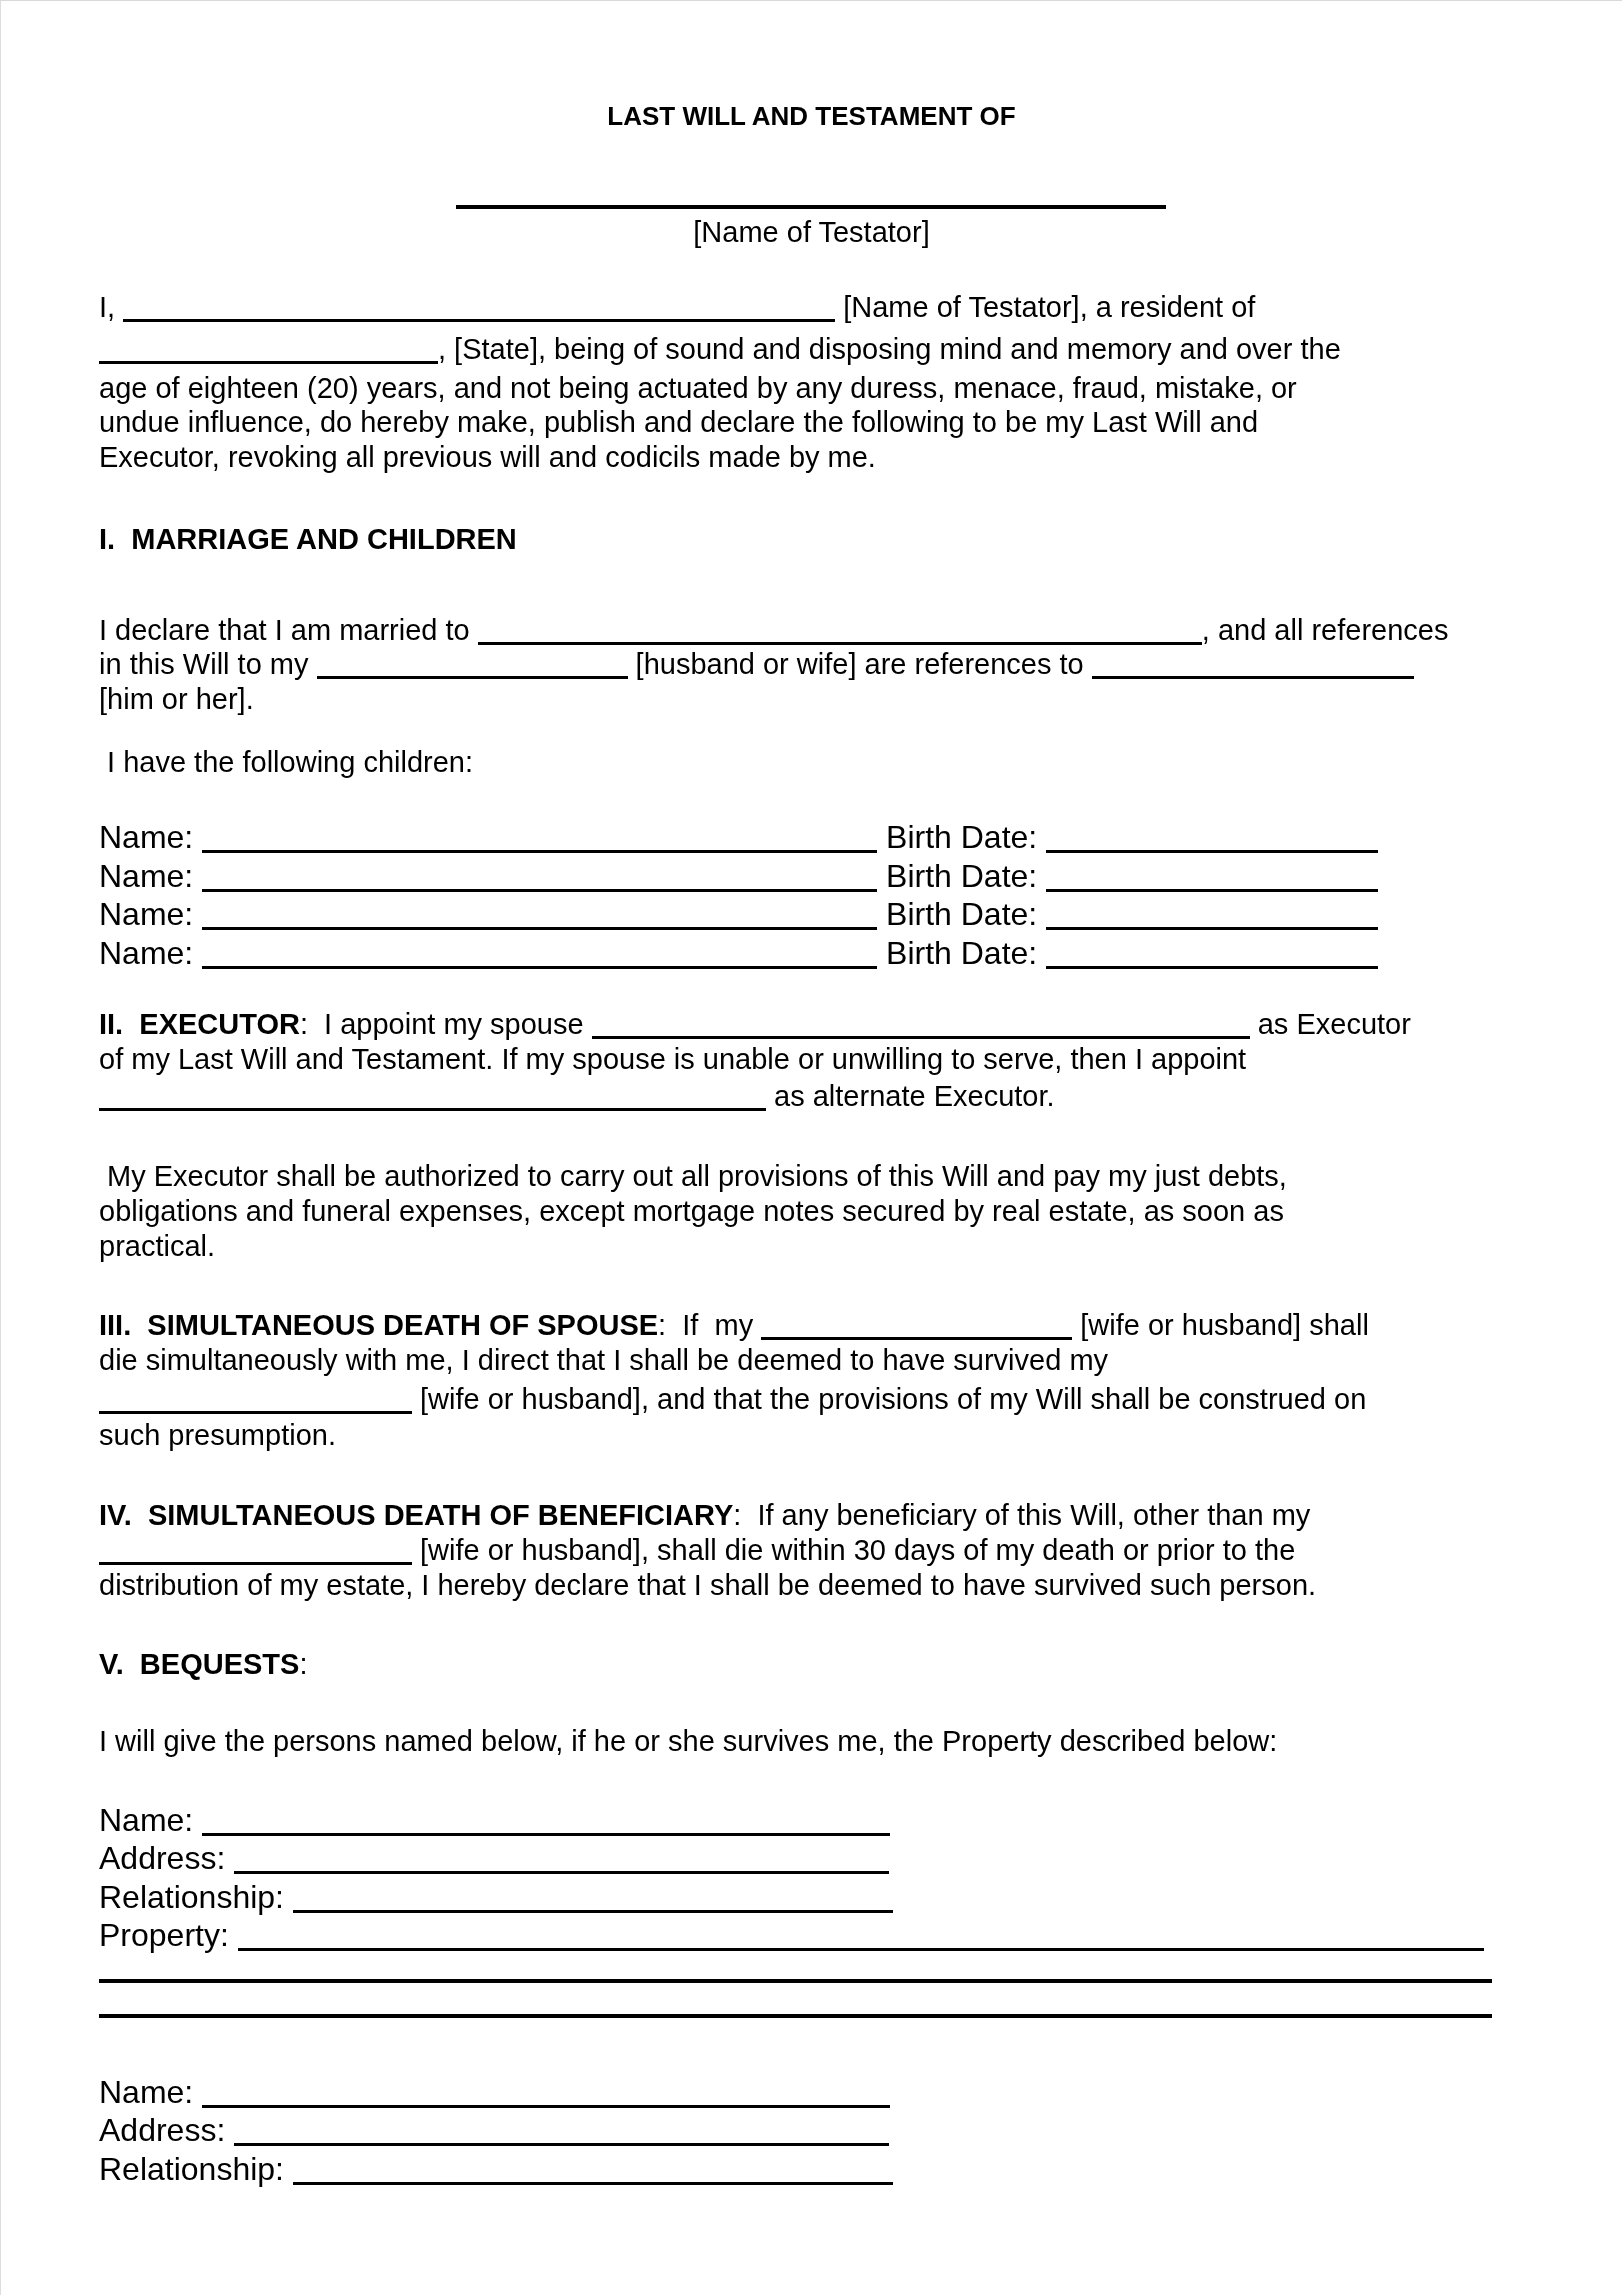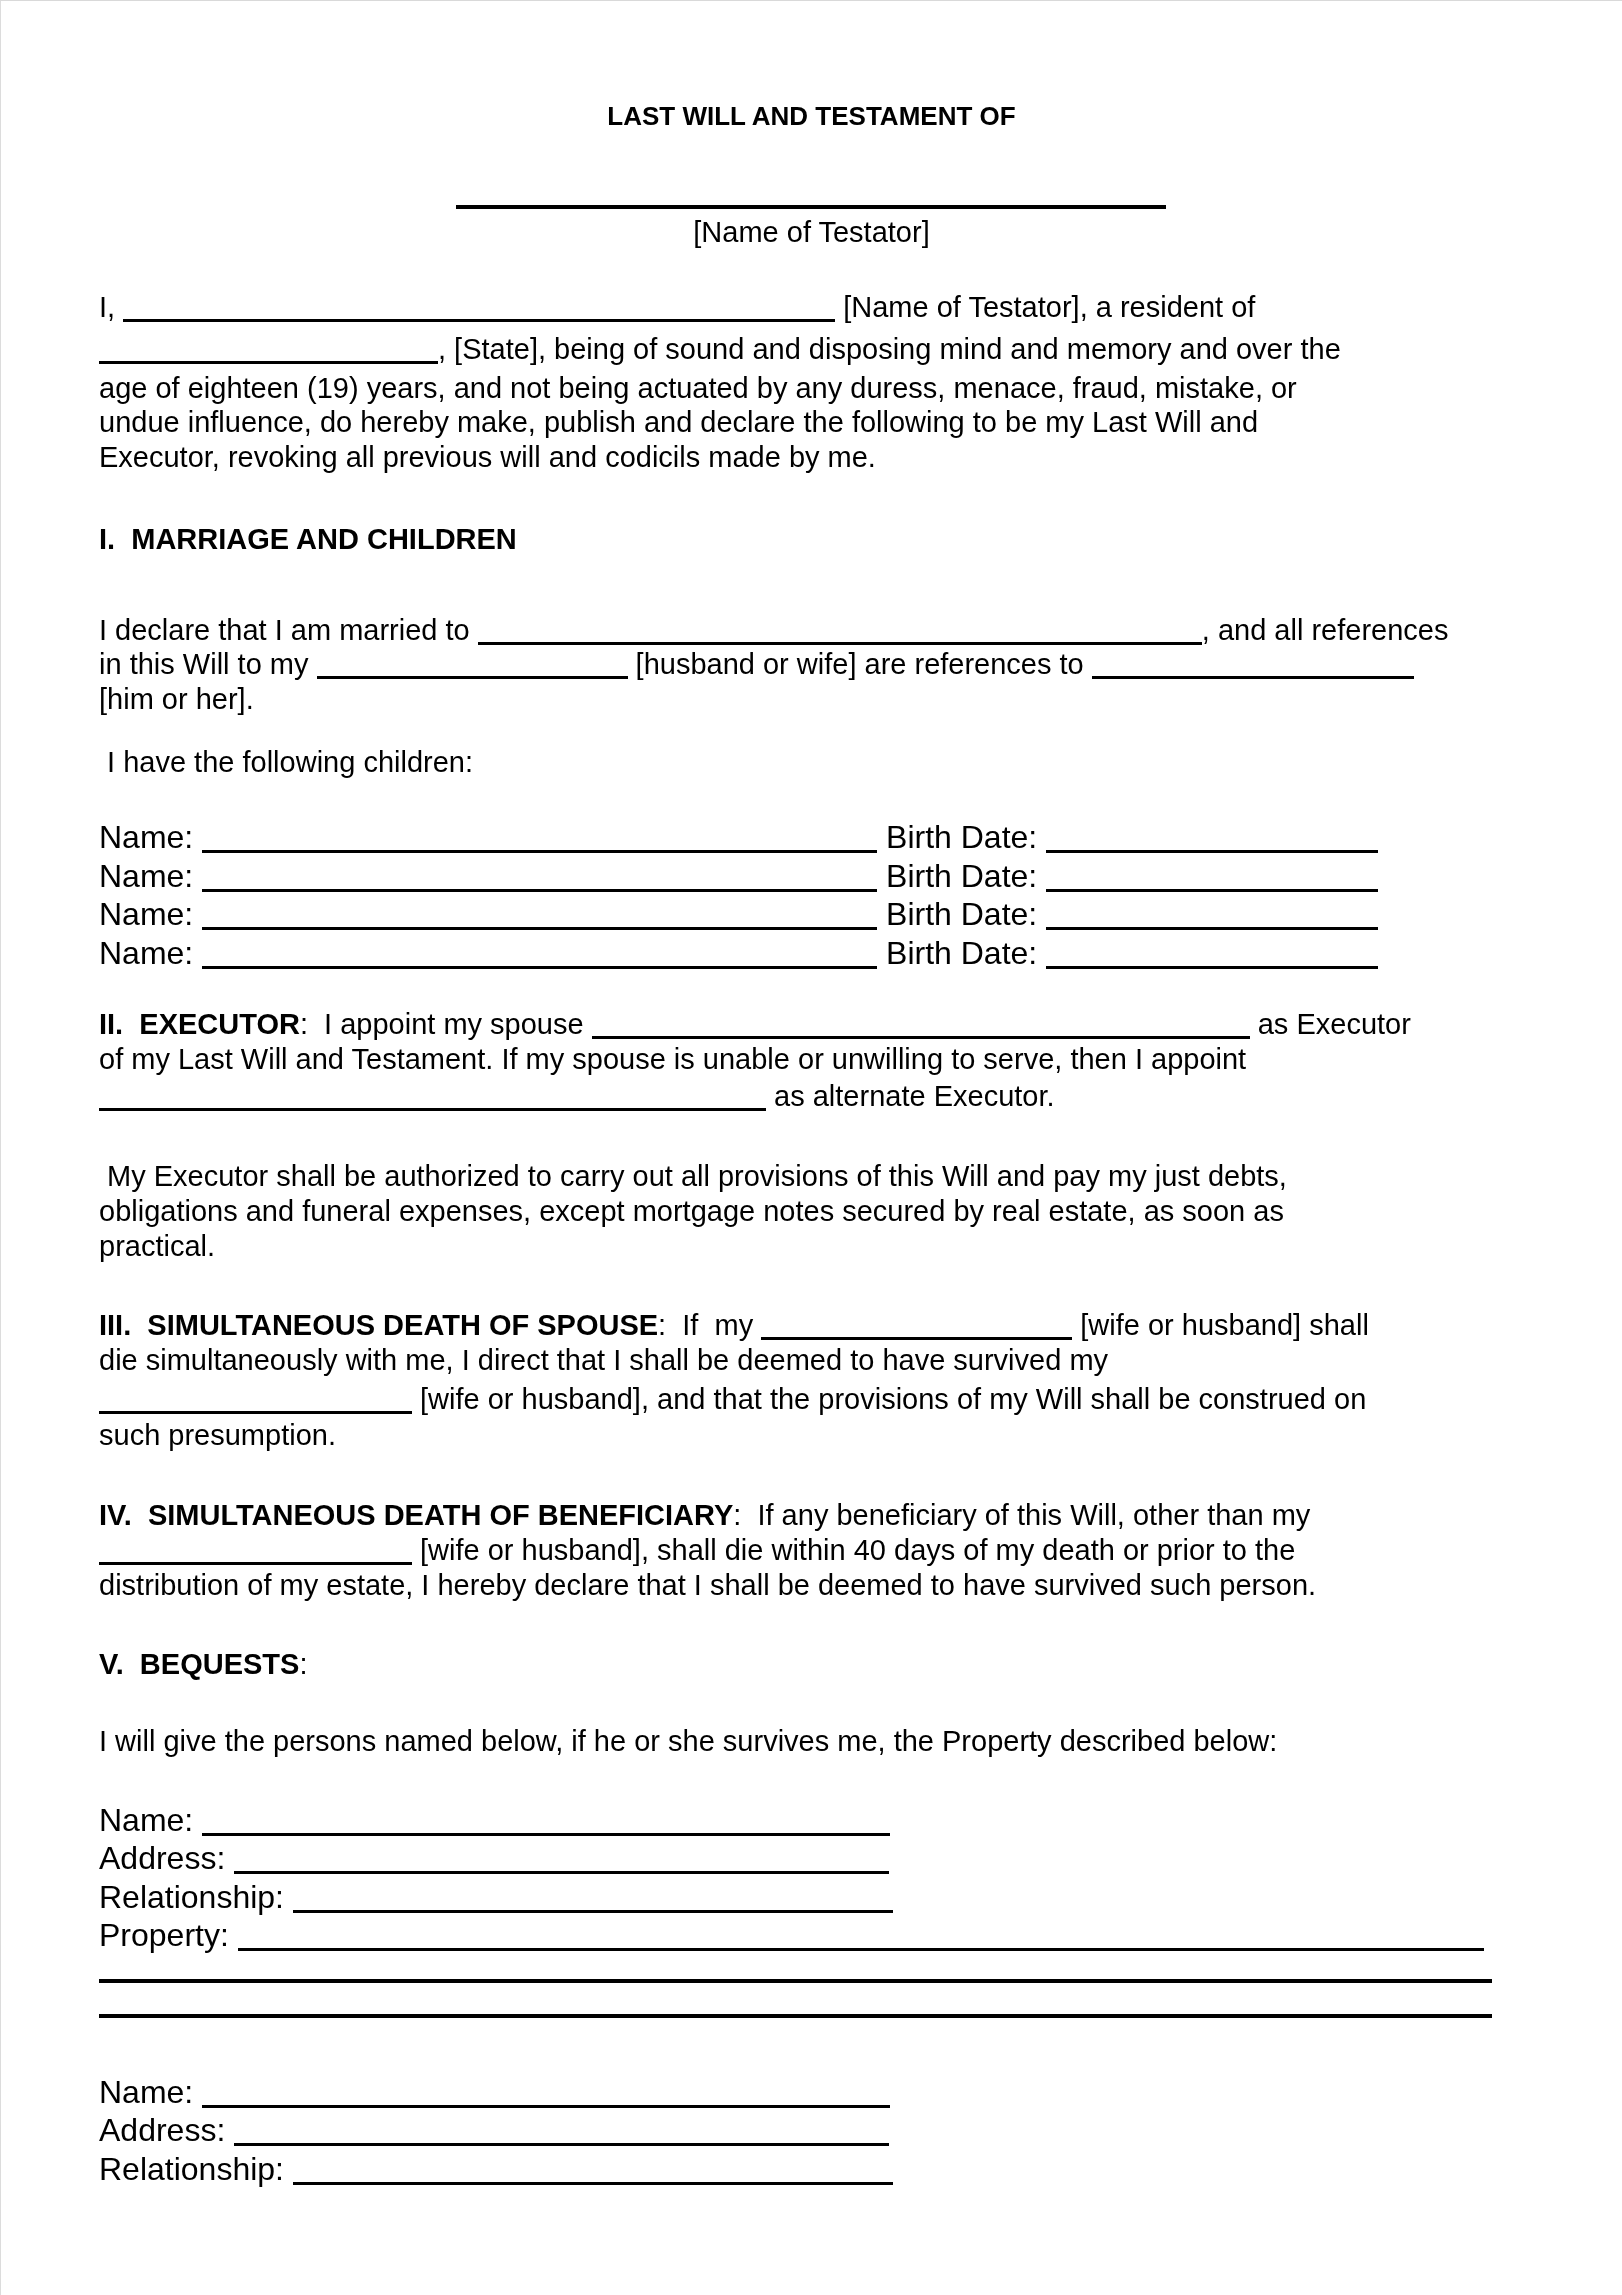--- a/index.html
+++ b/index.html
@@ -46,21 +46,21 @@
 
 <div class="page">
 
   <div class="ln center title" style="top:96px">LAST WILL AND TESTAMENT OF</div>
 
   <div class="rule" style="top:205px;left:456px;width:710px"></div>
   <div class="ln center" style="top:215px">[Name of Testator]</div>
 
   <div class="ln" style="top:290px"><span>I, </span><span class="blank" style="width:712px"></span><span> [Name of Testator], a resident of</span></div>
   <div class="ln" style="top:332px"><span class="blank" style="width:339px"></span><span>, [State], being of sound and disposing mind and memory and over the</span></div>
-  <div class="ln" style="top:371px">age of eighteen (19) years, and not being actuated by any duress, menace, fraud, mistake, or</div>
+  <div class="ln" style="top:371px">age of eighteen (20) years, and not being actuated by any duress, menace, fraud, mistake, or</div>
   <div class="ln" style="top:405px">undue influence, do hereby make, publish and declare the following to be my Last Will and</div>
   <div class="ln" style="top:440px">Executor, revoking all previous will and codicils made by me.</div>
 
   <div class="ln" style="top:522px"><b>I.  MARRIAGE AND CHILDREN</b></div>
 
   <div class="ln" style="top:613px"><span>I declare that I am married to </span><span class="blank" style="width:724px"></span><span>, and all references</span></div>
   <div class="ln" style="top:647px"><span>in this Will to my </span><span class="blank" style="width:311px"></span><span> [husband or wife] are references to </span><span class="blank" style="width:322px"></span></div>
   <div class="ln" style="top:682px">[him or her].</div>
 
   <div class="ln" style="top:745px"> I have the following children:</div>
@@ -77,21 +77,21 @@
   <div class="ln" style="top:1159px"> My Executor shall be authorized to carry out all provisions of this Will and pay my just debts,</div>
   <div class="ln" style="top:1194px">obligations and funeral expenses, except mortgage notes secured by real estate, as soon as</div>
   <div class="ln" style="top:1229px">practical.</div>
 
   <div class="ln" style="top:1343px">die simultaneously with me, I direct that I shall be deemed to have survived my</div>
   <div class="ln" style="top:1308px"><b>III.  SIMULTANEOUS DEATH OF SPOUSE</b><span>:  If  my </span><span class="blank" style="width:311px"></span><span> [wife or husband] shall</span></div>
   <div class="ln" style="top:1382px"><span class="blank" style="width:313px"></span><span> [wife or husband], and that the provisions of my Will shall be construed on</span></div>
   <div class="ln" style="top:1418px">such presumption.</div>
 
   <div class="ln" style="top:1498px"><b>IV.  SIMULTANEOUS DEATH OF BENEFICIARY</b><span>:  If any beneficiary of this Will, other than my</span></div>
-  <div class="ln" style="top:1533px"><span class="blank" style="width:313px"></span><span> [wife or husband], shall die within 40 days of my death or prior to the</span></div>
+  <div class="ln" style="top:1533px"><span class="blank" style="width:313px"></span><span> [wife or husband], shall die within 30 days of my death or prior to the</span></div>
   <div class="ln" style="top:1568px">distribution of my estate, I hereby declare that I shall be deemed to have survived such person.</div>
 
   <div class="ln" style="top:1647px"><b>V.  BEQUESTS</b><span>:</span></div>
   <div class="ln" style="top:1724px">I will give the persons named below, if he or she survives me, the Property described below:</div>
 
   <div class="ln12" style="top:1801px"><span>Name: </span><span class="blank" style="width:688px"></span></div>
   <div class="ln12" style="top:1839px"><span>Address: </span><span class="blank" style="width:655px"></span></div>
   <div class="ln12" style="top:1878px"><span>Relationship: </span><span class="blank" style="width:600px"></span></div>
   <div class="ln12" style="top:1916px"><span>Property: </span><span class="blank" style="width:1246px"></span></div>
 

